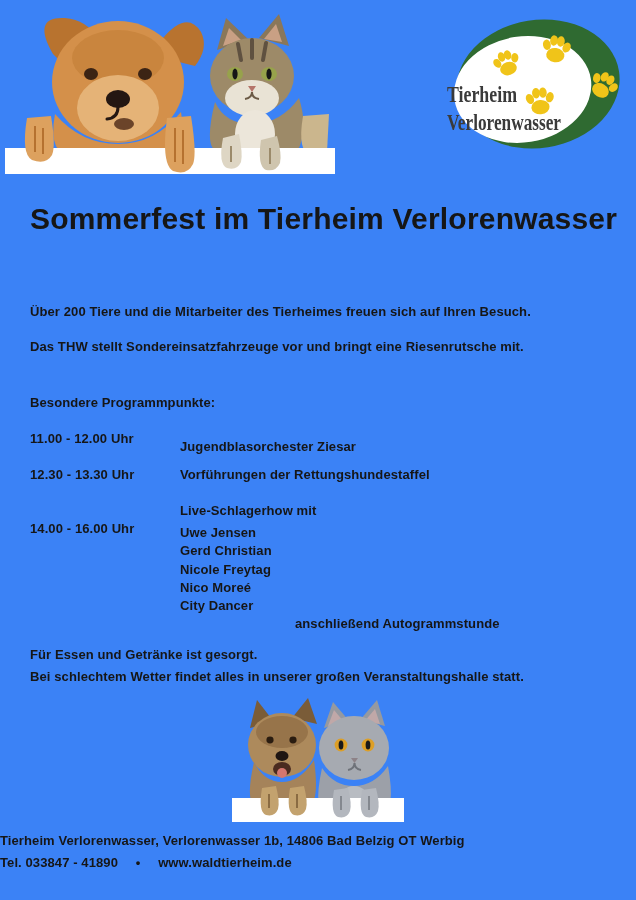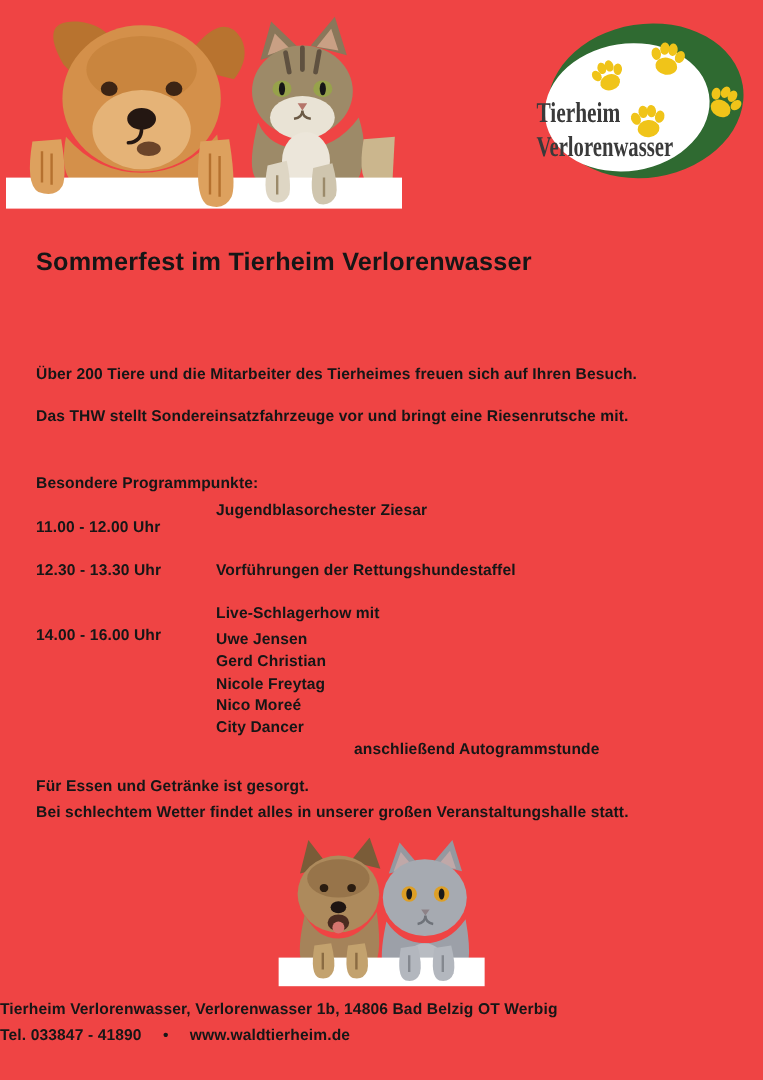--- a/index.html
+++ b/index.html
@@ -1,21 +1,21 @@
 <!DOCTYPE html>
 <html><head>
 <meta charset="utf-8">
 <style>
   html,body{margin:0;padding:0;background:#ffffff;}
   .page{
-    position:relative;width:636px;height:900px;background:#ef4444;overflow:hidden;
+    position:relative;width:636px;height:900px;background:#3b82f6;overflow:hidden;
     font-family:"Liberation Sans",sans-serif;font-weight:bold;color:#161616;
   }
   .l{position:absolute;white-space:nowrap;font-size:13px;line-height:17px;letter-spacing:0.1px;}
-  .title{font-size:21px;line-height:28px;letter-spacing:0.2px;}
+  .title{font-size:30px;line-height:28px;letter-spacing:0.2px;}
   .date{font-size:19px;line-height:21px;}
   .center{left:0;width:636px;text-align:left;}
   .abs{position:absolute;}
   .sep{display:inline-block;margin:0 14px;}
 </style>
 </head>
 <body>
 
 <div class="page">
 
@@ -112,21 +112,21 @@
   <div class="l title" style="left:30px;top:205px">Sommerfest im Tierheim Verlorenwasser</div>
 
 
   <div class="l" style="left:30px;top:303px">Über 200 Tiere und die Mitarbeiter des Tierheimes freuen sich auf Ihren Besuch.</div>
 
   <div class="l" style="left:30px;top:338px">Das THW stellt Sondereinsatzfahrzeuge vor und bringt eine Riesenrutsche mit.</div>
 
   <div class="l" style="left:30px;top:394px">Besondere Programmpunkte:</div>
 
   <div class="l" style="left:30px;top:430px">11.00 - 12.00 Uhr</div>
-  <div class="l" style="left:180px;top:416px">Jugendblasorchester Ziesar</div>
+  <div class="l" style="left:180px;top:438px">Jugendblasorchester Ziesar</div>
 
   <div class="l" style="left:30px;top:466px">12.30 - 13.30 Uhr</div>
   <div class="l" style="left:180px;top:466px">Vorführungen der Rettungshundestaffel</div>
 
   <div class="l" style="left:30px;top:520px">14.00 - 16.00 Uhr</div>
   <div class="l" style="left:180px;top:502px">Live-Schlagerhow mit</div>
 
   <div class="l" style="left:180px;top:524px">Uwe Jensen</div>
   <div class="l" style="left:180px;top:542px">Gerd Christian</div>
   <div class="l" style="left:180px;top:561px">Nicole Freytag</div>

